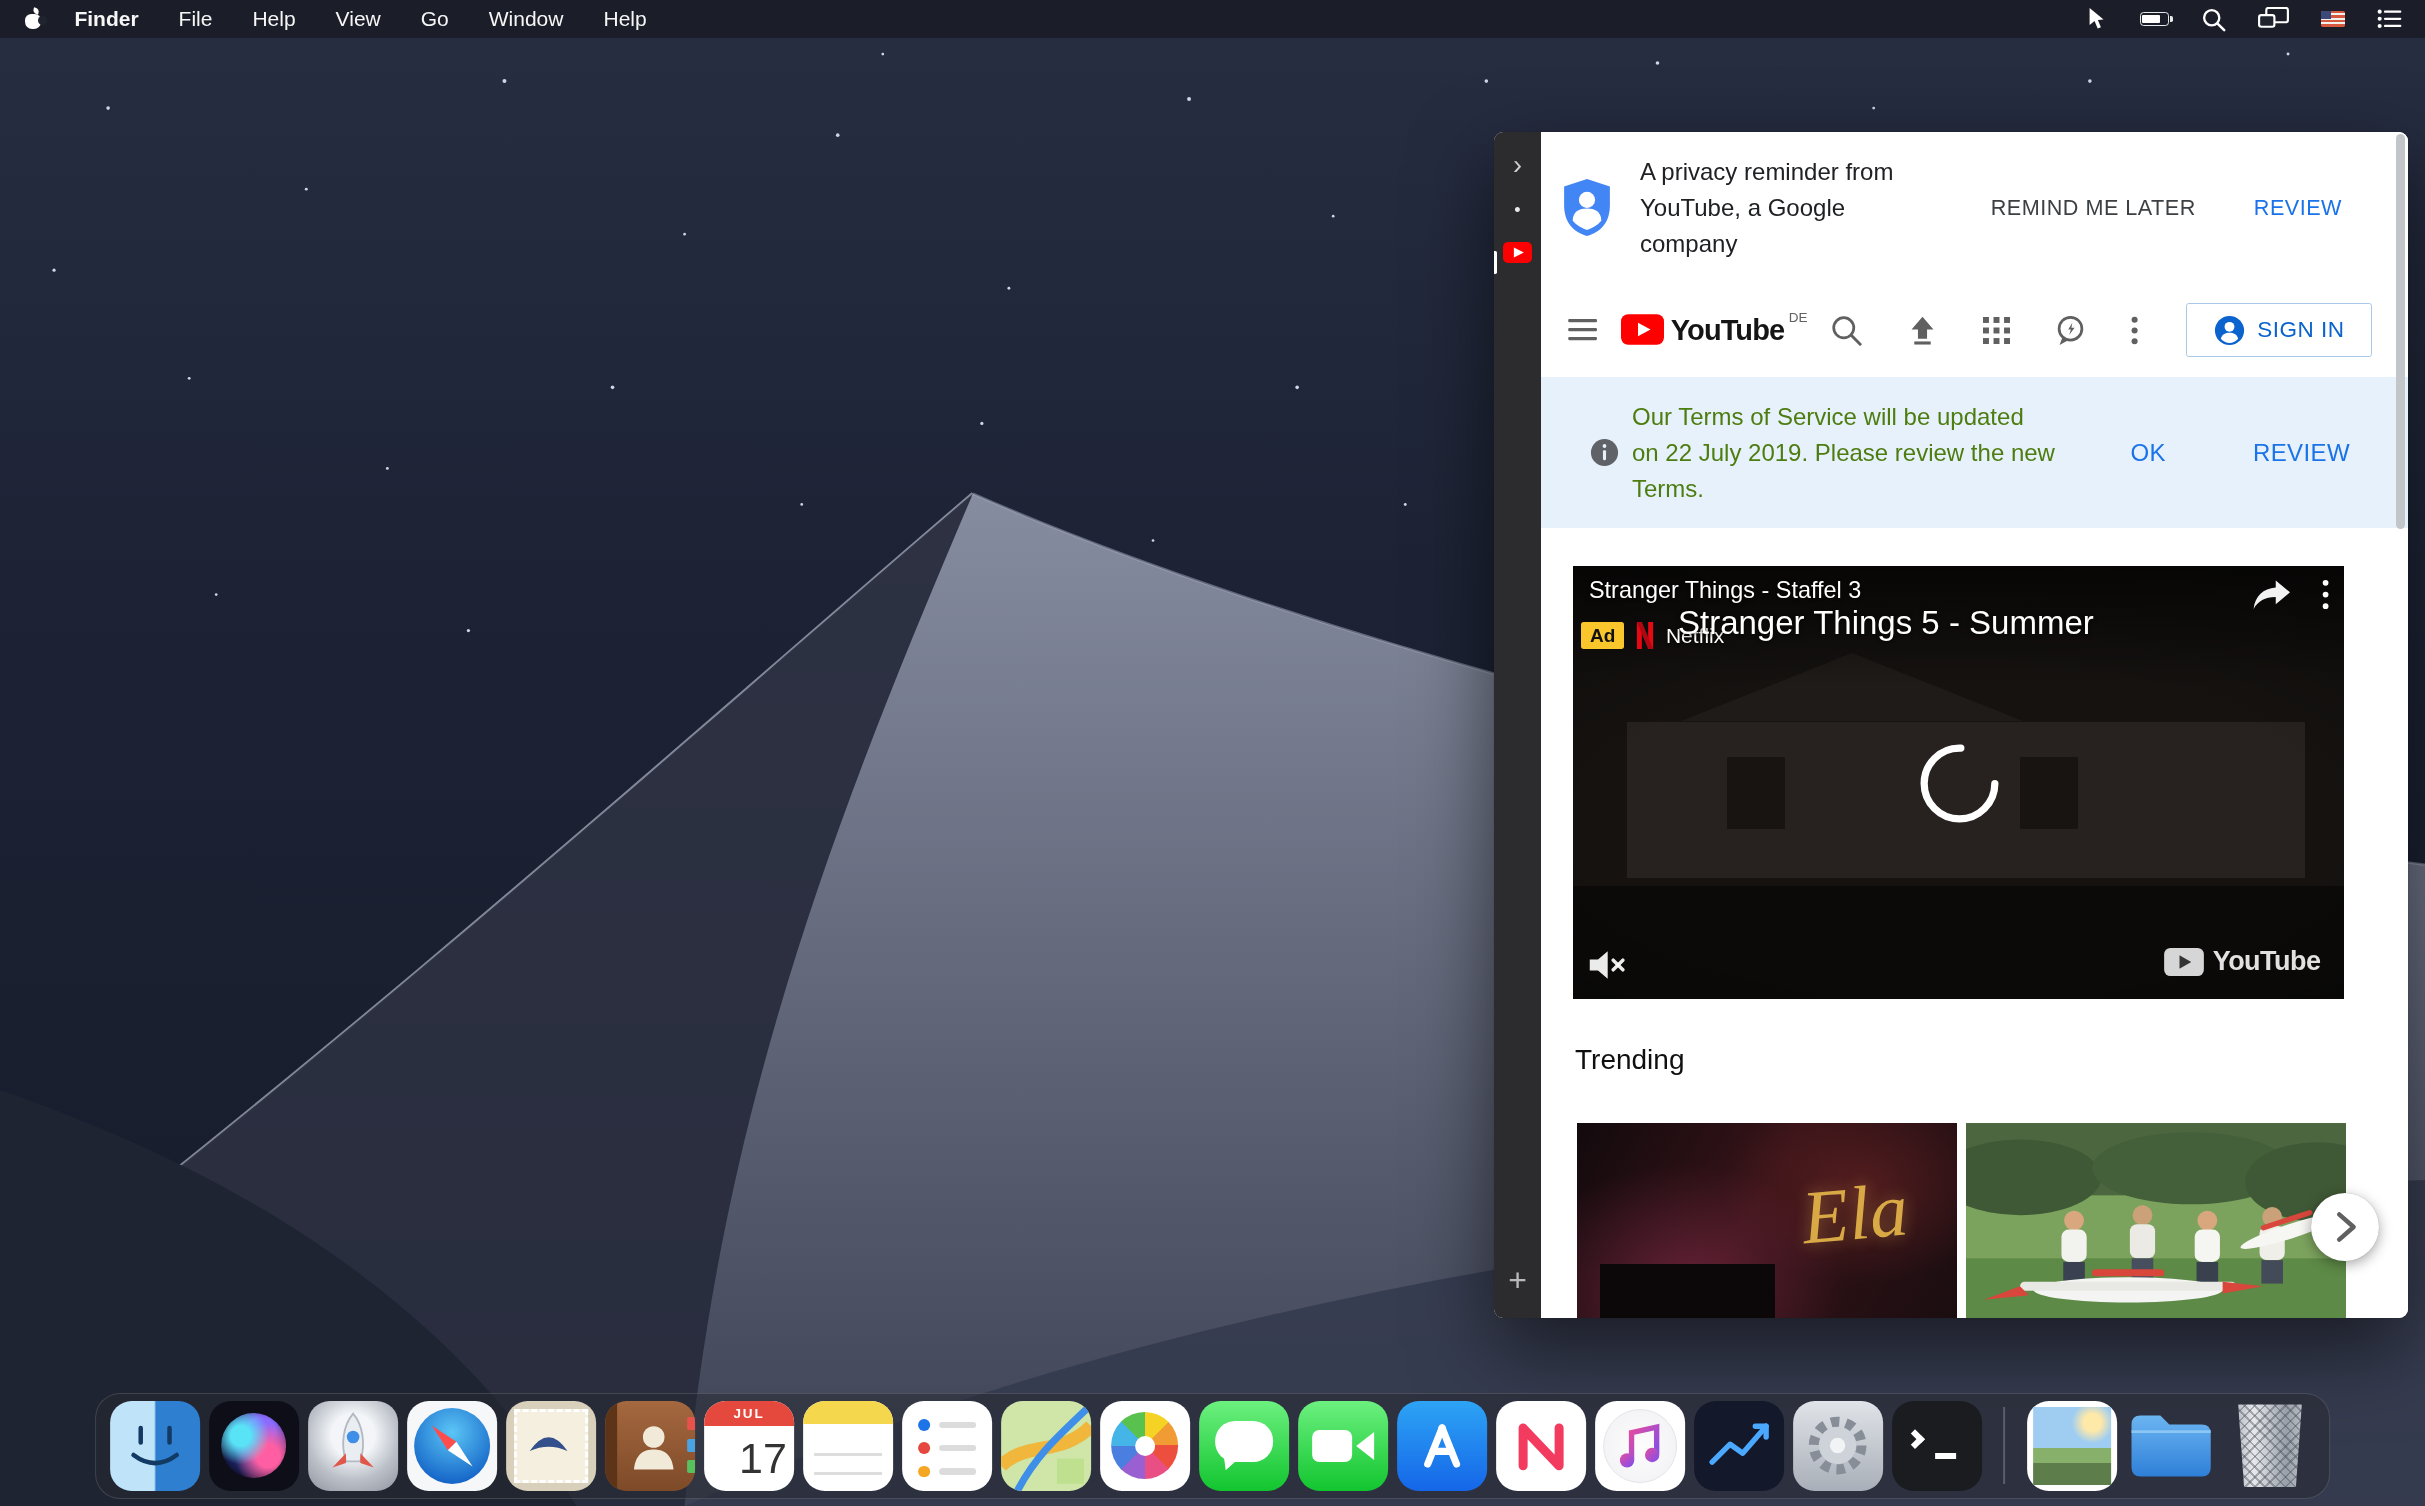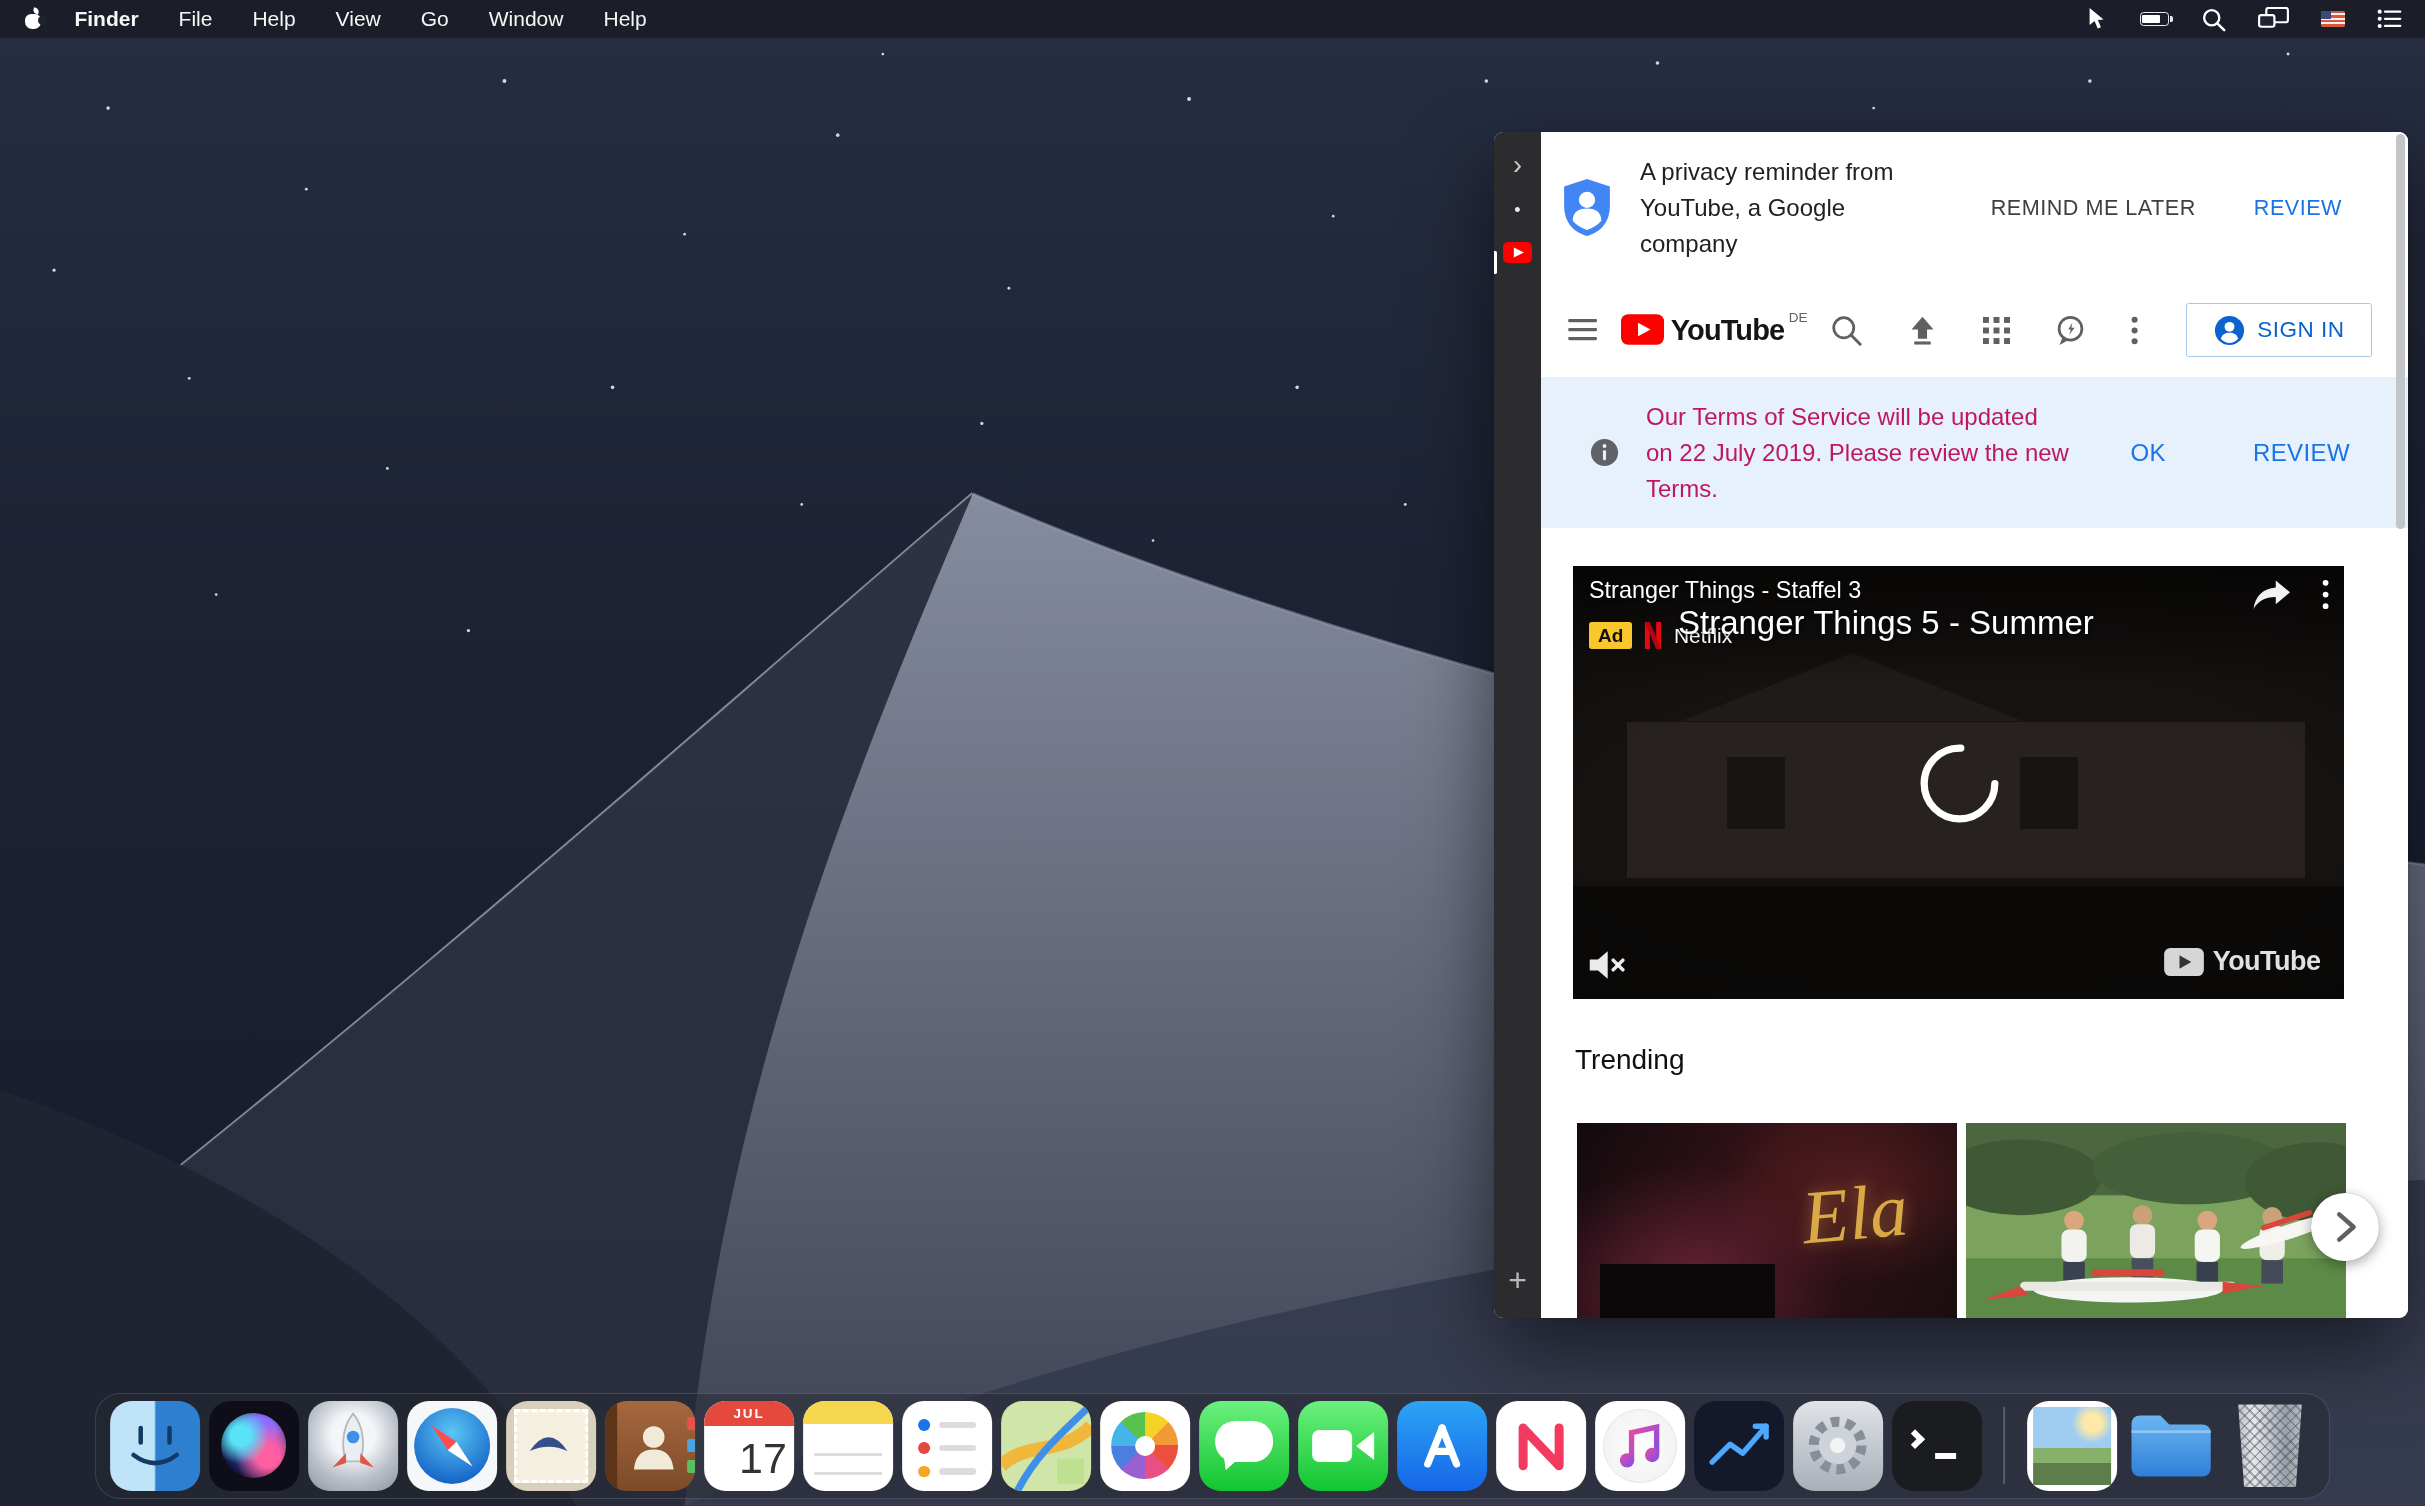--- a/index.html
+++ b/index.html
@@ -63,39 +63,39 @@
   .ytlogo .word{font-size:29px;font-weight:700;letter-spacing:-0.9px;color:#151515;margin-left:7.2px;line-height:32px;}
   .ytlogo .region{font-size:13.5px;color:#606060;margin-left:4.5px;transform:translateY(-3.6px);}
   .head-icons{display:flex;align-items:center;gap:45px;margin-left:23.4px;}
   .signin{margin-left:auto;margin-right:36px;width:186px;height:54px;border:0.9px solid #a9c8ea;
     background:#fff;border-radius:2.7px;display:flex;align-items:center;justify-content:center;gap:12.6px;
     color:var(--signin-blue,#0b63ce);font-size:22.5px;font-weight:500;letter-spacing:0.5px;cursor:pointer;}
 
   
   .terms{height:151px;background:var(--notice-bg,#e7f1fb);display:flex;align-items:center;flex-shrink:0;}
   .terms .info{margin-left:49px;flex-shrink:0;}
-  .terms .msg{margin-left:27px;width:423px;font-size:24px;line-height:36px;color:#be185d;}
+  .terms .msg{margin-left:13px;width:423px;font-size:24px;line-height:36px;color:#4d7c0f;}
   .terms .actions{margin-left:auto;display:flex;align-items:center;gap:87px;padding-right:58px;
     font-size:24px;font-weight:500;color:var(--link-blue,#1a73e8);letter-spacing:0.4px;white-space:nowrap;}
   .terms .actions span{cursor:pointer;}
 
   
   .player{position:relative;margin:38px 0 0 32px;width:771px;height:433px;background:#151210;
     overflow:hidden;flex-shrink:0;cursor:pointer;}
   .pl-ground{position:absolute;left:0;right:0;bottom:0;height:26%;background:#0b0a09;}
   .pl-house{position:absolute;left:7%;right:5%;top:36%;height:36%;background:#2a2622;opacity:.85;}
   .pl-roof{position:absolute;left:14%;top:20%;width:0;height:0;border-left:171px solid transparent;
     border-right:171px solid transparent;border-bottom:68px solid #221e1a;opacity:.8;}
   .pl-win{position:absolute;top:44%;width:58px;height:72px;background:#171411;}
   .pl-shade{position:absolute;inset:0;background:
       radial-gradient(120% 90% at 50% 60%,transparent 40%,rgba(0,0,0,.55) 100%),
       linear-gradient(180deg,rgba(0,0,0,.55) 0%,transparent 28%);}
   .pl-title{position:absolute;left:16px;top:10.8px;color:#fff;font-size:23.4px;font-weight:500;
     text-shadow:0 0.9px 3.6px rgba(0,0,0,.7);z-index:4;}
-  .pl-adrow{position:absolute;left:16px;top:56px;display:flex;align-items:center;gap:10.8px;z-index:3;}
+  .pl-adrow{position:absolute;left:8px;top:56px;display:flex;align-items:center;gap:10.8px;z-index:3;}
   .ad-badge{background:var(--ad-yellow,#f9c62b);color:#111;font-size:19px;font-weight:700;
     padding:2.7px 9px;border-radius:2.7px;}
   .adv-name{color:#fff;font-size:21px;text-shadow:0 0.9px 2.7px rgba(0,0,0,.7);}
   .pl-bigtitle{position:absolute;left:105px;top:38px;color:#fff;font-size:33px;font-weight:400;
     text-shadow:0 0.9px 4.5px rgba(0,0,0,.75);z-index:5;white-space:nowrap;}
   .pl-share{position:absolute;right:54px;top:14.4px;z-index:4;}
   .pl-kebab{position:absolute;right:14.4px;top:12.6px;z-index:4;}
   .pl-spinner{position:absolute;left:calc(50% - 43px);top:calc(50% - 43px);z-index:4;animation:spin 1.1s linear infinite;}
   @keyframes spin{to{transform:rotate(360deg);}}
   .pl-mute{position:absolute;left:14.4px;bottom:16px;z-index:4;}

